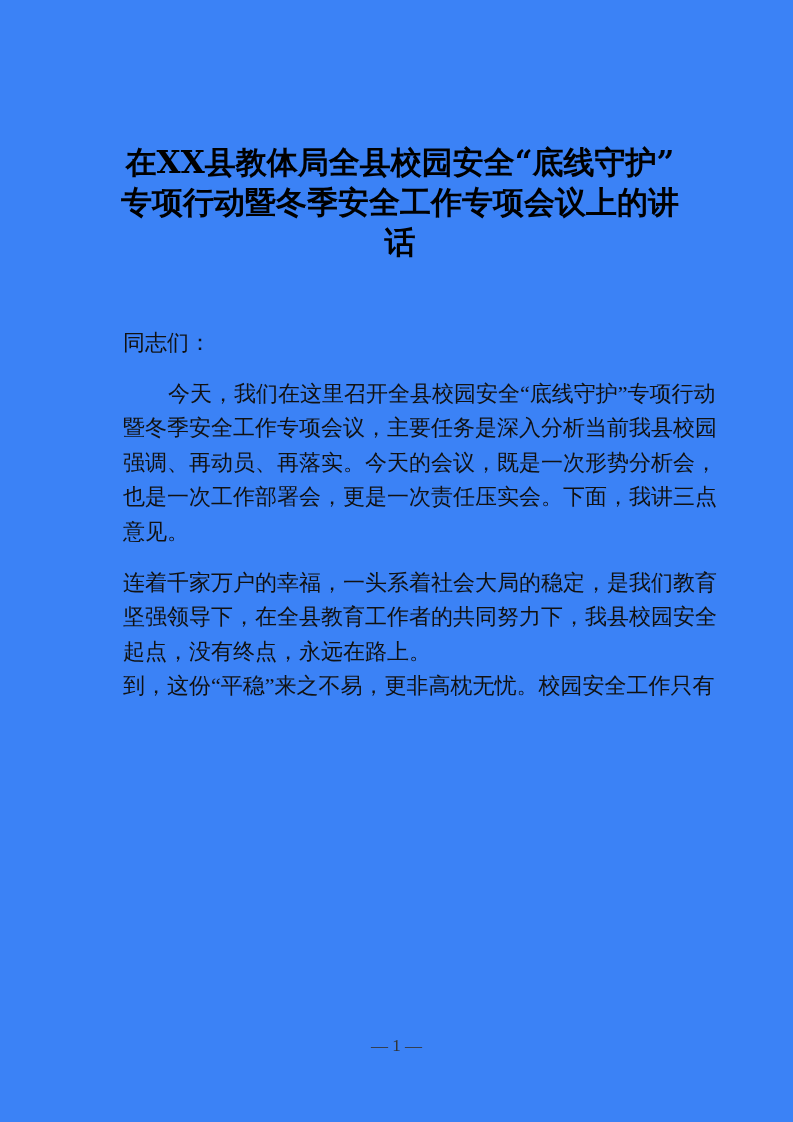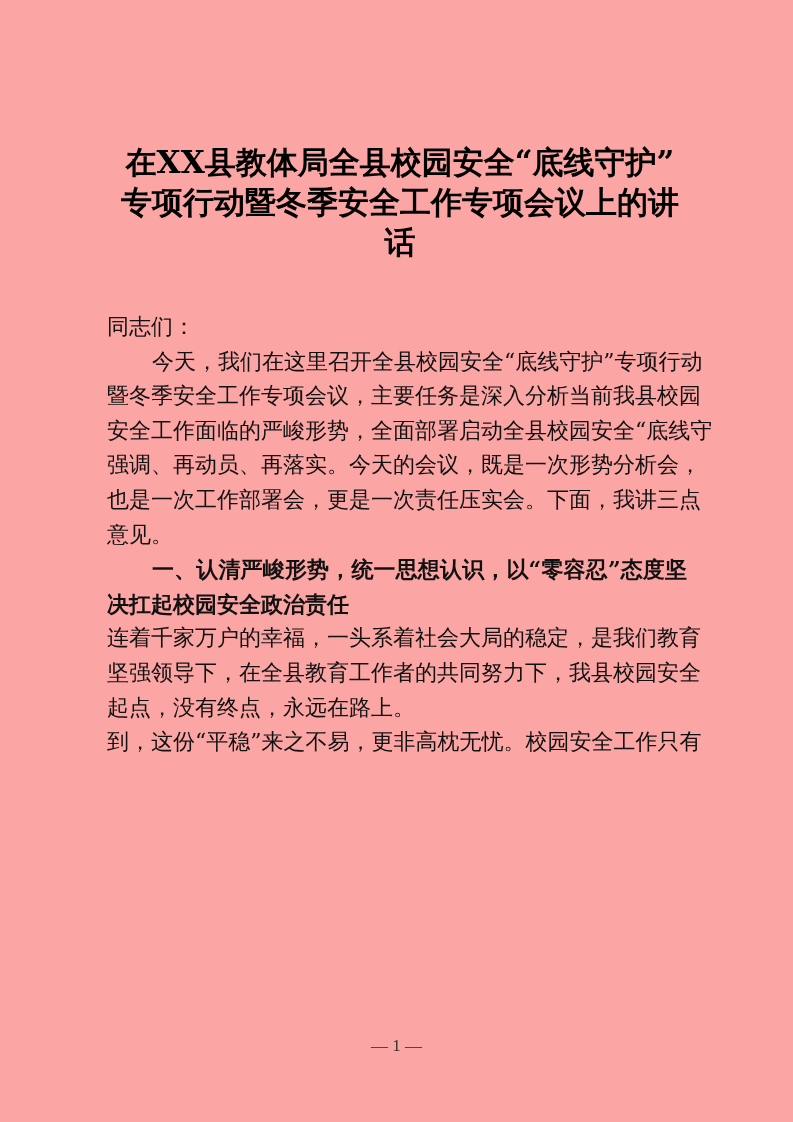--- a/index.html
+++ b/index.html
@@ -1,32 +1,32 @@
 <!DOCTYPE html>
 <html><head>
 <meta charset="utf-8">
 <style>
   html, body { margin:0; padding:0; background:#ffffff; }
   body { width:793px; height:1122px; position:relative; overflow:hidden; }
-  .page { position:absolute; left:0; top:0; width:793px; height:1122px; background:#fca5a5; }
+  .page { position:absolute; left:0; top:0; width:793px; height:1122px; background:#3b82f6; }
   .title {
     position:absolute; left:100px; top:142px; width:600px;
     font-family:"DejaVu Serif", "Liberation Serif", serif;
     font-weight:bold; font-size:31px; line-height:40px; color:#000;
     text-align:center; letter-spacing:0px;
   }
   .title .line { display:block; white-space:nowrap; }
   .body {
     position:absolute; left:107px; top:310px; width:580px;
     font-family:"DejaVu Serif", "Liberation Serif", serif;
     font-size:22px; line-height:34.6px; color:#111;
     text-align:justify; text-align-last:left;
   }
-  .body p { margin:0; text-indent:0; }
-  .body p.indent { text-indent:45px; }
+  .body p { margin:16px; text-indent:0; }
+  .body p.indent { text-indent:45px;font-family:Liberation Serif, serif; }
   .body p.heading { font-weight:bold; text-indent:45px; }
   .line-block { display:block; white-space:nowrap; text-align:justify; text-align-last:justify; }
   .line-block.last { text-align-last:left; }
   .footer {
     position:absolute; left:0; width:793px; top:1036px; text-align:center;
     font-family:"Liberation Serif", "DejaVu Serif", serif; font-size:17px; color:#333;
   }
 </style>
 </head>
 <body>
@@ -38,30 +38,25 @@
     <span class="line">专项行动暨冬季安全工作专项会议上的讲</span>
     <span class="line">话</span>
   </div>
 
   <div class="body">
     <p>同志们：</p>
 
     <p class="indent">
       <span class="line-block" style="padding-left:45px;text-indent:0">今天，我们在这里召开全县校园安全“底线守护”专项行动</span>
       <span class="line-block" style="text-indent:0">暨冬季安全工作专项会议，主要任务是深入分析当前我县校园</span>
-      <span class="line-block" style="text-indent:0">安全工作面临的严峻形势，全面部署启动全县校园安全“底线守</span>
       <span class="line-block" style="text-indent:0">强调、再动员、再落实。今天的会议，既是一次形势分析会，</span>
       <span class="line-block" style="text-indent:0">也是一次工作部署会，更是一次责任压实会。下面，我讲三点</span>
       <span class="line-block last" style="text-indent:0">意见。</span>
     </p>
 
-    <p class="heading">
-      <span class="line-block" style="padding-left:45px;text-indent:0">一、认清严峻形势，统一思想认识，以“零容忍”态度坚</span>
-      <span class="line-block last" style="text-indent:0">决扛起校园安全政治责任</span>
-    </p>
 
     <p class="indent">
       <span class="line-block" style="text-indent:0">连着千家万户的幸福，一头系着社会大局的稳定，是我们教育</span>
       <span class="line-block" style="text-indent:0">坚强领导下，在全县教育工作者的共同努力下，我县校园安全</span>
       <span class="line-block last" style="text-indent:0">起点，没有终点，永远在路上。</span>
       <span class="line-block" style="text-indent:0">到，这份“平稳”来之不易，更非高枕无忧。校园安全工作只有</span>
     </p>
 
   </div>
 

